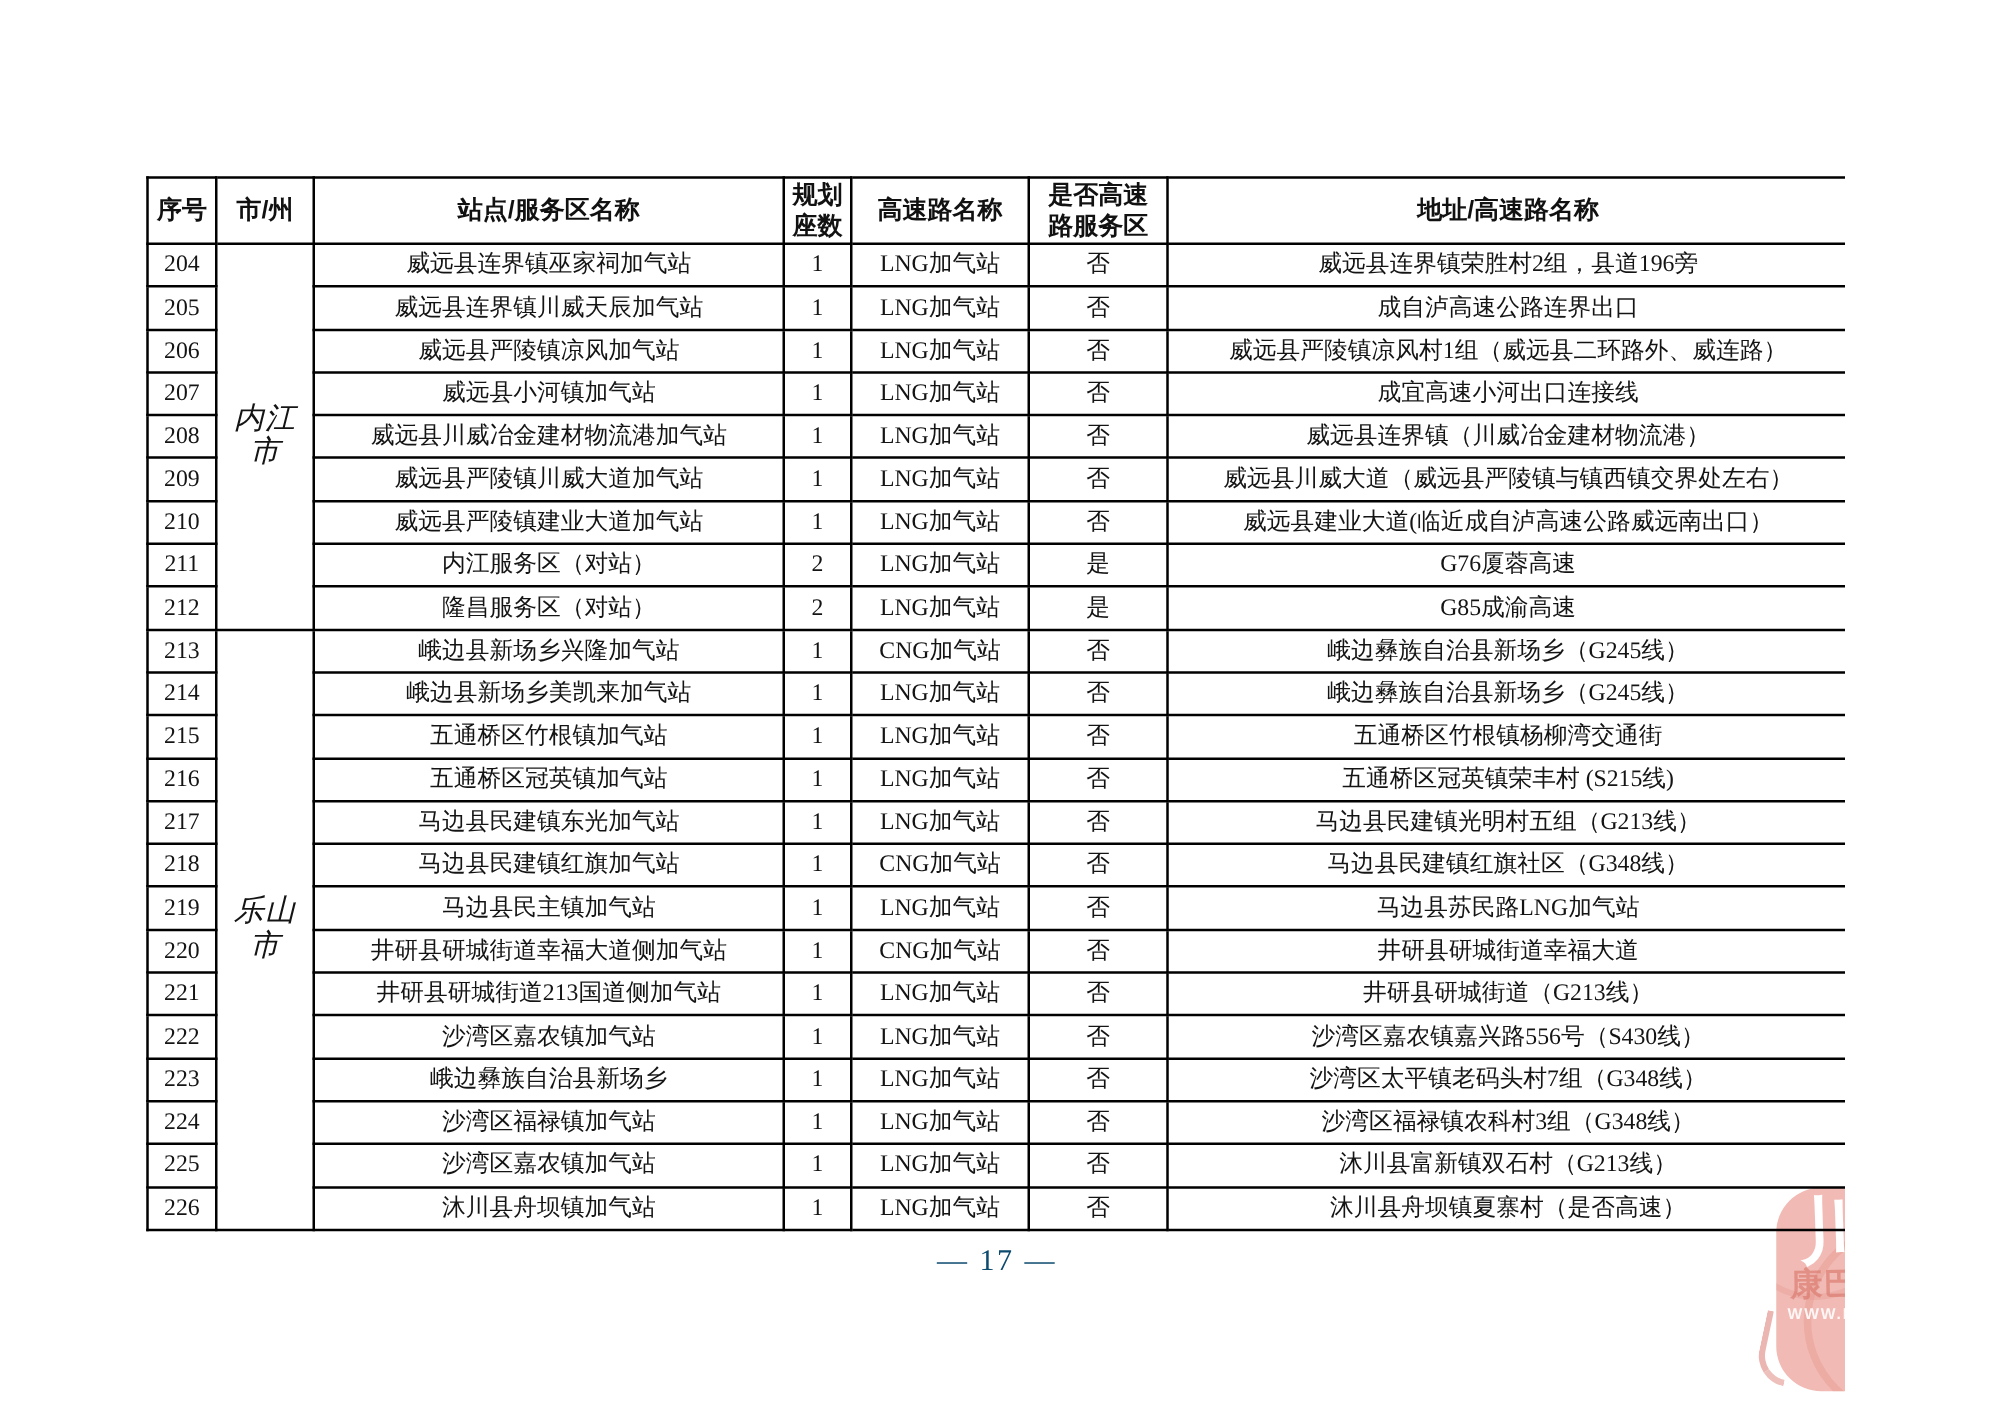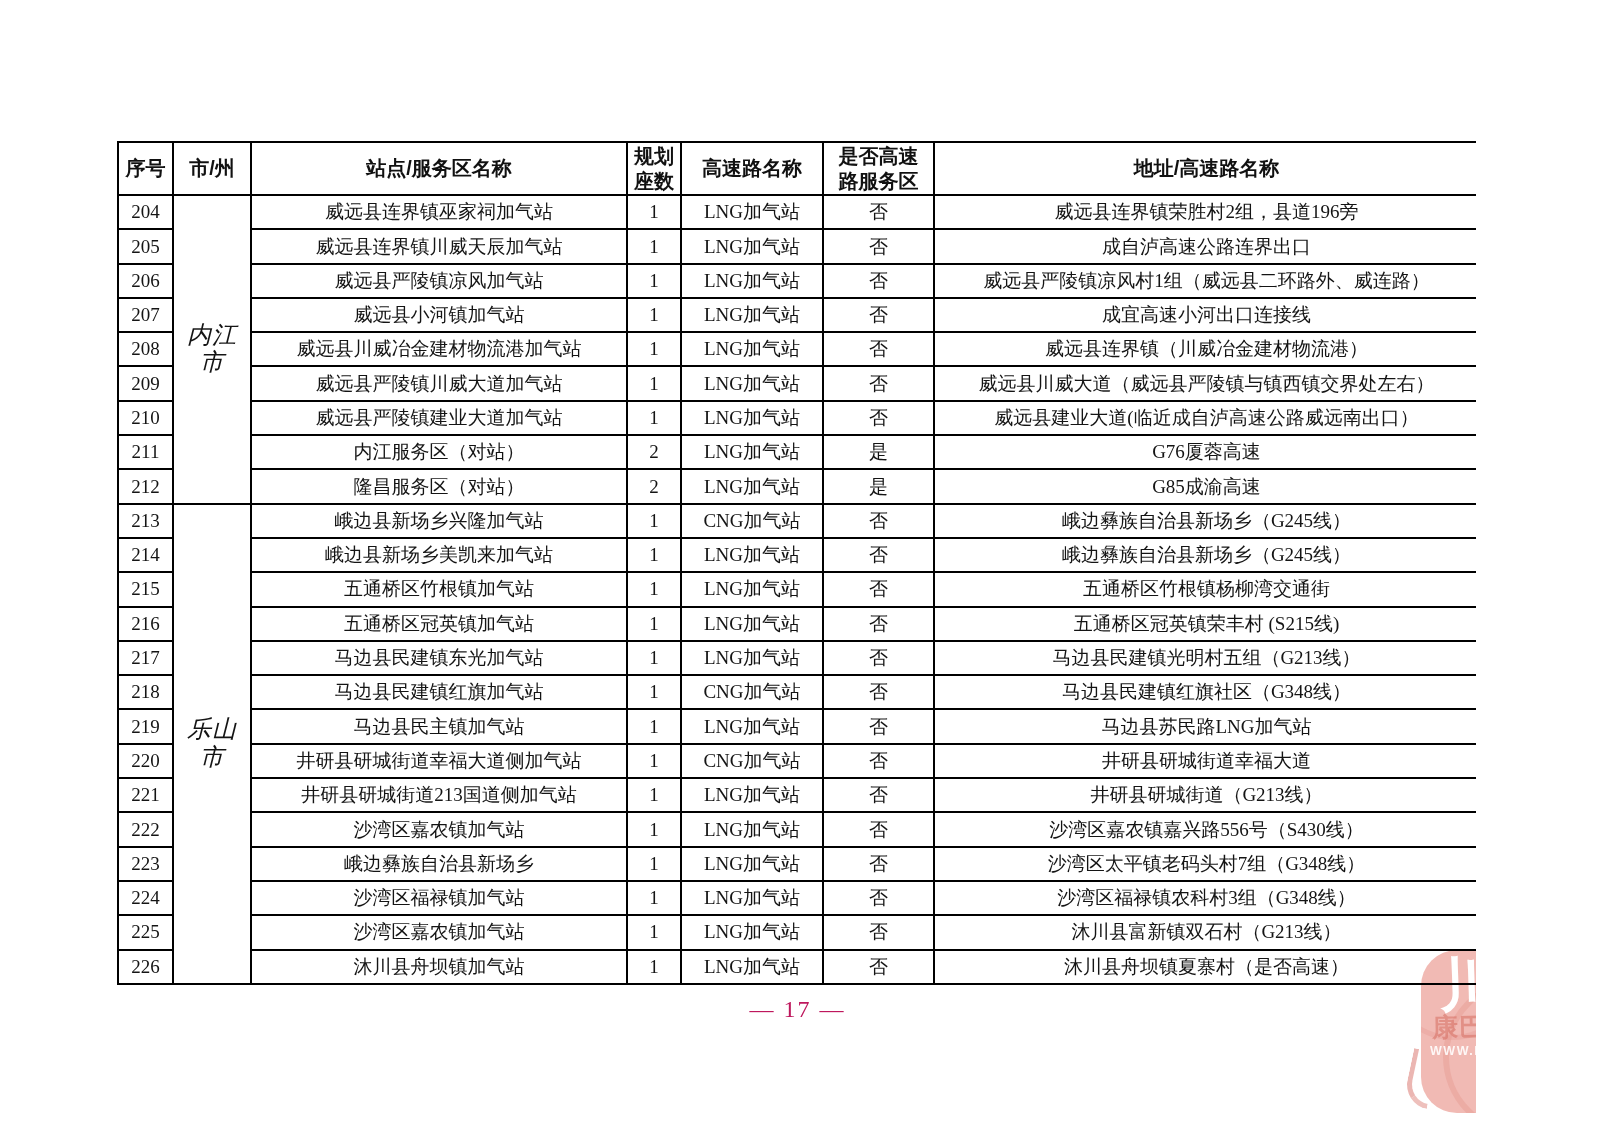--- a/index.html
+++ b/index.html
@@ -17,21 +17,21 @@
   }
   .data-table thead tr{height:53px;}
   .data-table th{
     font-family:"Liberation Sans","DejaVu Sans",sans-serif;font-weight:700;
     font-size:20px;line-height:1.25;white-space:pre-line;color:#111;
   }
   .data-table td{font-size:19px;line-height:1.15;}
   .data-table td.city-cell{font-size:24px;letter-spacing:1px;font-style:italic;}
   .footer-pagenum{
     position:absolute;left:117px;top:996px;width:1361px;text-align:center;
-    font-size:24px;letter-spacing:2px;color:#be185d;
+    font-size:24px;letter-spacing:2px;color:#0c4a6e;
   }
   .watermark{
     position:absolute;left:1421px;top:950px;width:157px;height:163px;
     background:#f1bab4;border-radius:36px;overflow:hidden;
     mix-blend-mode:multiply;z-index:5;
     display:flex;flex-direction:column;align-items:center;justify-content:flex-start;
     text-align:center;
   }
   .wm-flower{
     position:absolute;left:22px;top:28px;width:146px;height:146px;

